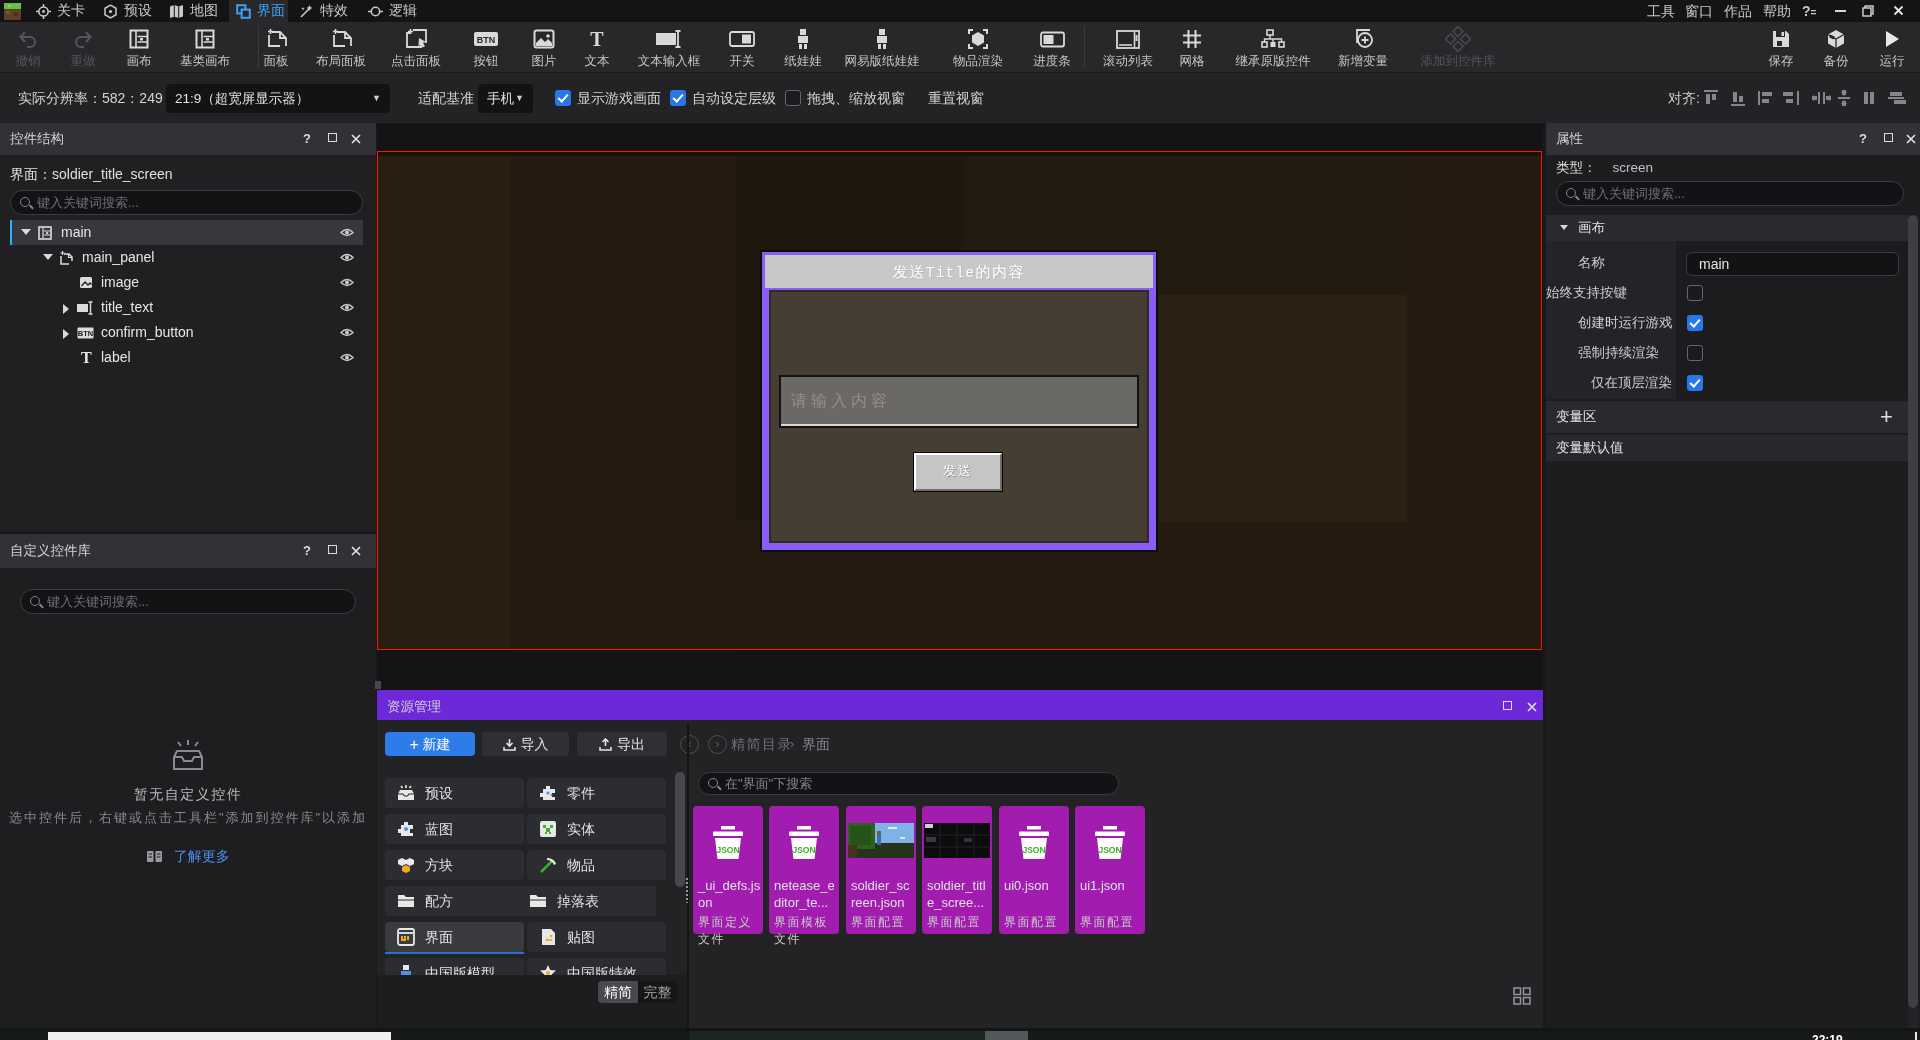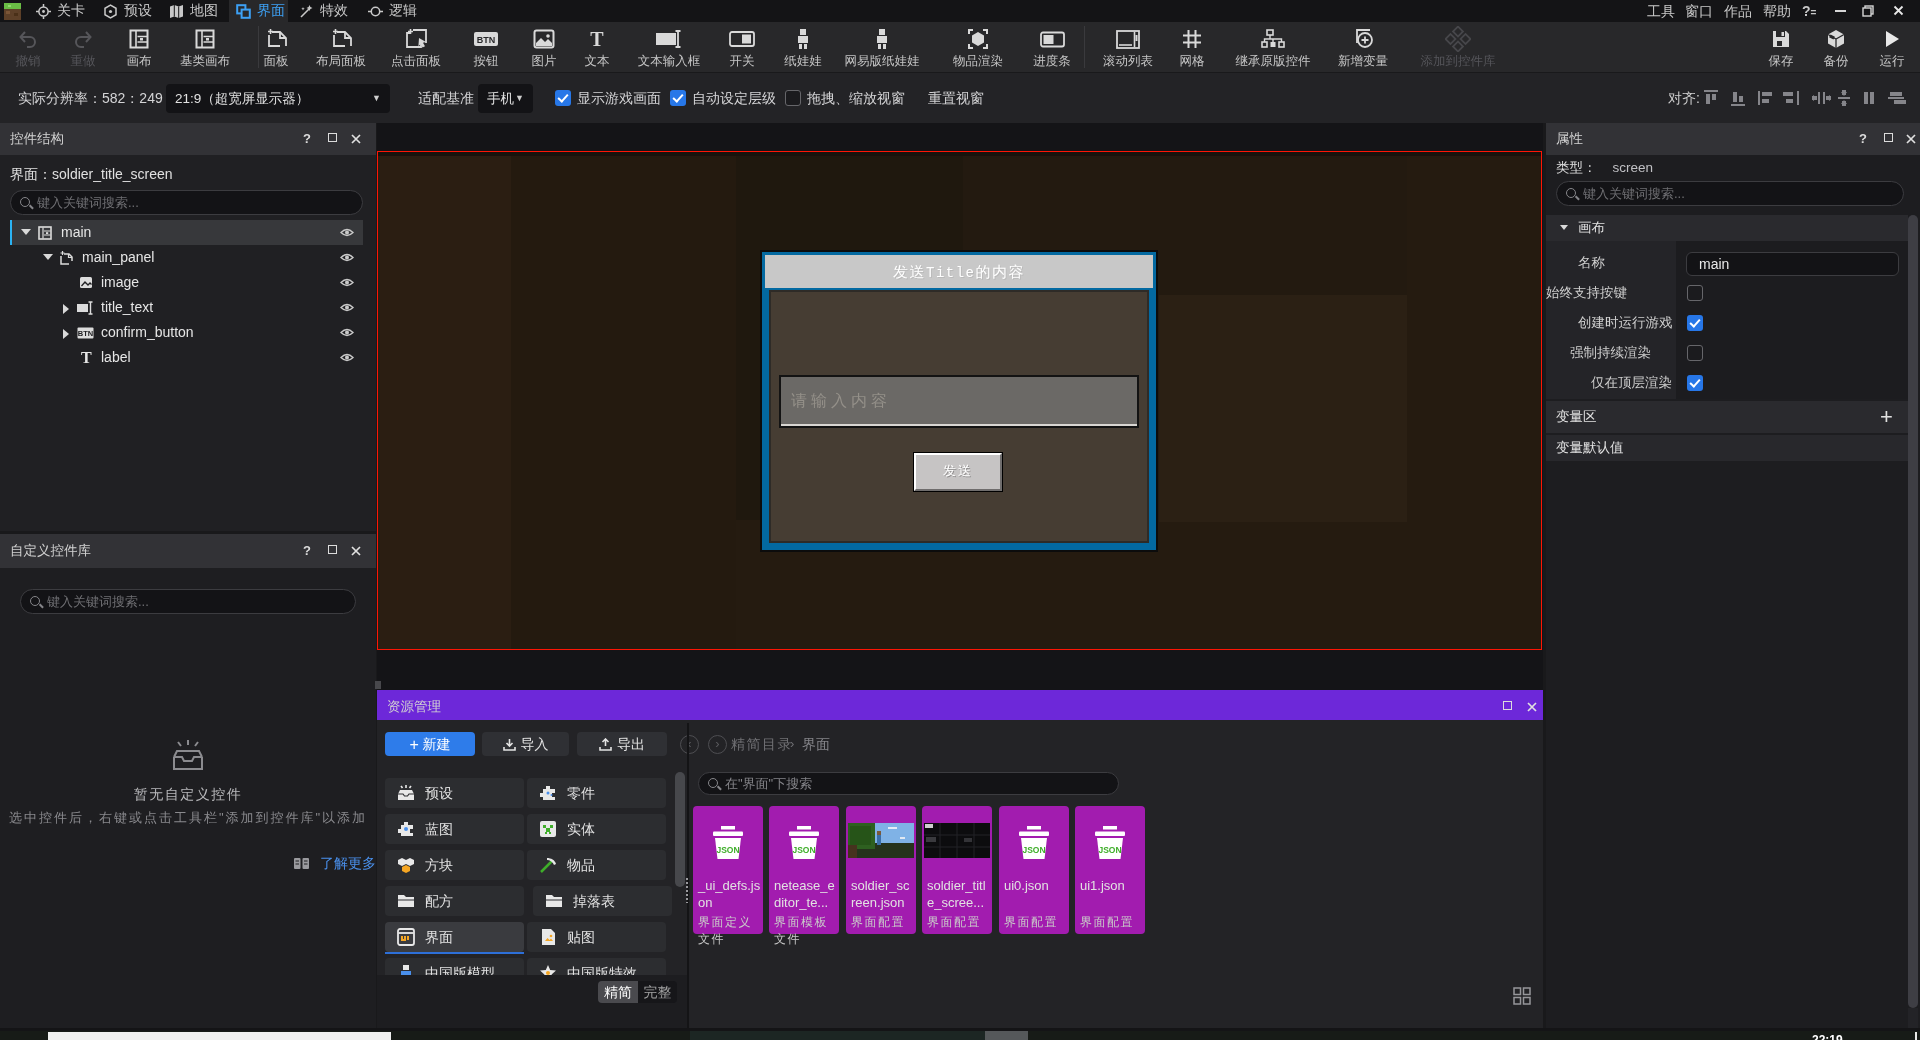--- a/index.html
+++ b/index.html
@@ -491,39 +491,39 @@
       <div class="ph" style="line-height:24px">键入关键词搜索...</div>
     </div>
  <svg class="ab" style="left:170px;top:205px" width="36" height="34" viewBox="0 0 36 34">
   <path d="M4 18h8l2 4h8l2-4h8" fill="none" stroke="#8b8b8f" stroke-width="2"></path>
   <path d="M4 18v12h28V18" fill="none" stroke="#8b8b8f" stroke-width="2"></path>
   <path d="M4 18l3-6h22l3 6" fill="none" stroke="#8b8b8f" stroke-width="2"></path>
   <path d="M18 1v5M8 3l3 4M28 3l-3 4" stroke="#8b8b8f" stroke-width="2"></path>
     </svg>
  <div class="tx" style="left:0;top:252px;width:376px;text-align:center;color:#b9b9bc;font-size:14px;letter-spacing:1.5px">暂无自定义控件</div>
  <div class="tx" style="left:0;top:275px;width:376px;text-align:center;color:#8a8a8e;font-size:13px;letter-spacing:2px">选中控件后，右键或点击工具栏"添加到控件库"以添加</div>
- <div class="ab" style="left:0;top:320px;width:376px;text-align:right">
+ <div class="ab" style="left:0;top:313px;width:376px;text-align:center">
    <svg style="display:inline-block;vertical-align:-3px" width="17" height="15" viewBox="0 0 17 15">
         <rect x="1" y="2" width="6.5" height="11" rx="1" fill="#9a9a9e"></rect>
         <rect x="9.5" y="2" width="6.5" height="11" rx="1" fill="#9a9a9e"></rect>
         <path d="M2.5 5h3.5M2.5 8h3.5M11 5h3.5M11 8h3.5" stroke="#1e1e21" stroke-width="1"></path>
       </svg>
    <span style="color:#4a90ec;font-size:14px;margin-left:6px">了解更多</span></div>
 </div>
 
 <div class="ab" id="cv" style="left:377px;top:123px;width:1166px;height:567px;background:#141417">
  <div class="ab" style="left:0;top:28px;width:1165px;height:499px;border:1px solid #fe1505;background:#251b10;overflow:hidden">
   <div class="ab" style="left:0;top:0;width:1163px;height:4px;background:#18120c"></div>
   <div class="ab" style="left:0;top:4px;width:133px;height:493px;background:#2b1e12"></div>
   <div class="ab" style="left:133px;top:4px;width:225px;height:493px;background:#241a0f"></div>
   <div class="ab" style="left:358px;top:4px;width:227px;height:364px;background:#1f180e"></div>
   <div class="ab" style="left:585px;top:4px;width:444px;height:139px;background:#231a10"></div>
   <div class="ab" style="left:781px;top:143px;width:248px;height:227px;background:#2b2014"></div>
 
-  <div class="ab" style="left:384px;top:100px;width:394px;height:298px;background:#0369a1;box-shadow:0 0 0 2px #0c0c0c">
+  <div class="ab" style="left:384px;top:100px;width:394px;height:298px;background:#8b5cf6;box-shadow:0 0 0 2px #0c0c0c">
     <div class="ab" style="left:3px;top:3px;width:388px;height:33px;background:#c8c8c8;color:#fff;font-size:15px;text-align:center;line-height:33px;text-shadow:1px 1px 0 #b9b9b9;letter-spacing:1.5px">发送<span style="font-family:'Liberation Mono';font-size:14px">Title</span>的内容</div>
     <div class="ab" style="left:7px;top:38px;width:380px;height:253px;background:#463d33;border:2px solid #2e2b27"></div>
     <div class="ab" style="left:17px;top:123px;width:360px;height:53px;background:#6b6966;border:2px solid #131313">
       <div class="ab" style="left:0;bottom:0;width:100%;height:2px;background:#d8d6d2"></div>
       <div class="tx" style="left:10px;top:0;line-height:48px;color:#949089;font-size:16px;letter-spacing:4px">请输入内容</div>
         </div>
     <div class="ab" style="left:151px;top:200px;width:90px;height:40px;background:#c6c4c4;border:1px solid #000">
       <div class="ab" style="left:0;top:0;width:100%;height:100%;border-top:2px solid #fff;border-left:2px solid #fff;border-right:2px solid #6f6d6d;border-bottom:2px solid #6f6d6d"></div>
       <div class="tx" style="left:0;top:0;width:100%;text-align:center;line-height:36px;color:#fff;font-size:13px;text-shadow:1px 1px 0 #8f8d8d;letter-spacing:2px">发送</div>
         </div>
@@ -585,21 +585,21 @@
         <path d="M9 9l4 2v4l-4 2-4-2v-4z" fill="#f5a623"></path>
       </svg><span>方块</span></div>
  <div class="catb" style="left:150px;top:160px"><svg class="ci" viewBox="0 0 18 18">
         <path d="M2 16L13 5" stroke="#3fae2a" stroke-width="2.5"></path>
         <path d="M8 2c4 0 8 2 9 6l-2 1c-1-3-4-5-7-5z" fill="#e8e8e8"></path>
       </svg><span>物品</span></div>
  <div class="catb" style="left:8px;top:196px"><svg class="ci" viewBox="0 0 18 18">
         <path d="M1 3h6l2 2h8v10H1z" fill="#e8e8e8"></path>
         <path d="M1 8h16" stroke="#2c2d30" stroke-width="1"></path>
       </svg><span>配方</span></div>
- <div class="catb" style="left:156px;top:196px"><svg class="ci" viewBox="0 0 18 18">
+ <div class="catb" style="left:140px;top:196px"><svg class="ci" viewBox="0 0 18 18">
         <path d="M1 3h6l2 2h8v10H1z" fill="#e8e8e8"></path>
         <path d="M1 8h16" stroke="#2c2d30" stroke-width="1"></path>
       </svg><span>掉落表</span></div>
  <div class="catb" style="left:8px;top:232px;background:#3a3b3f"><svg class="ci" viewBox="0 0 18 18">
         <rect x="1" y="1" width="16" height="16" rx="2" fill="none" stroke="#e8e8e8" stroke-width="1.8"></rect>
         <path d="M1.5 5h15" stroke="#e8e8e8" stroke-width="1.8"></path>
         <path d="M5 8v4h3V8M11 8v4" stroke="#f5a623" stroke-width="2" fill="none"></path>
       </svg><span>界面</span><div class="ab" style="left:0;bottom:-2px;width:139px;height:2px;background:#2d6fd8"></div></div>
  <div class="catb" style="left:150px;top:232px"><svg class="ci" viewBox="0 0 18 18">
         <path d="M3 1h9l4 4v12H3z" fill="#e8e8e8"></path>
@@ -723,21 +723,21 @@
     </div>
  <div class="ab" style="left:0;top:92px;width:362px;height:26px;background:#2a2a2e;color:#e2e2e2;font-size:13.5px;line-height:26px"><div class="arr dn" style="left:14px;top:10px;border-left-width:4.5px;border-right-width:4.5px;border-top-width:5.5px"></div><span style="margin-left:32px">画布</span></div>
  <div class="ab" style="left:0;top:118px;width:130px;height:158px;background:#242428"></div>
  <div class="ab" style="left:130px;top:118px;width:232px;height:158px;background:#1c1c1f"></div>
  <div class="prow" style="top:125px"><span style="margin-left:32px">名称</span></div>
  <div class="ab" style="left:140px;top:129px;width:213px;height:24px;background:#131316;border:1px solid #3c3c40;border-radius:6px;color:#e8e8e8;font-size:14px;line-height:22px;padding-left:12px">main</div>
  <div class="prow" style="top:155px"><span style="">始终支持按键</span></div>
  <div class="cb off" style="left:141px;top:162px"></div>
  <div class="prow" style="top:185px"><span style="margin-left:32px">创建时运行游戏</span></div>
  <div class="cb on" style="left:141px;top:192px"></div>
- <div class="prow" style="top:215px"><span style="margin-left:24px">强制持续渲染</span></div>
+ <div class="prow" style="top:215px"><span style="margin-left:32px">强制持续渲染</span></div>
  <div class="cb off" style="left:141px;top:222px"></div>
  <div class="prow" style="top:245px"><span style="margin-left:45px">仅在顶层渲染</span></div>
  <div class="cb on" style="left:141px;top:252px"></div>
  <div class="ab" style="left:0;top:312px;width:362px;height:26px;background:#28282c;color:#e2e2e2;font-size:13.5px;line-height:26px;padding-left:10px">变量默认值</div>
  <div class="ab" style="left:0;top:278px;width:362px;height:32px;background:#2a2a2e;color:#e2e2e2;font-size:13.5px;line-height:32px;padding-left:10px">变量区<div class="ab" style="left:334px;top:0;font-size:22px;font-weight:lighter;color:#e0e0e0">+</div></div>
  <div class="ab" style="left:362px;top:92px;width:10px;height:793px;background:#3e3e44;border-radius:5px"></div>
     <div class="ab" style="left:362px;top:885px;width:10px;height:20px;background:#232327"></div>
 </div>
 
 <div class="ab" style="left:0;top:1028px;width:1920px;height:3px;background:#141416"></div>

